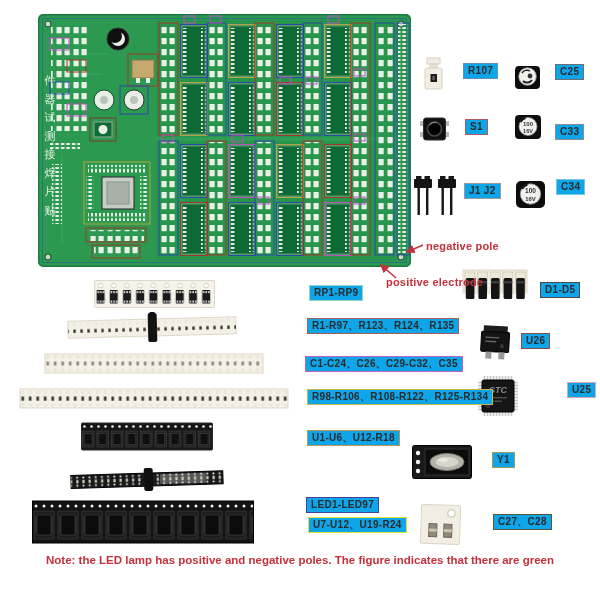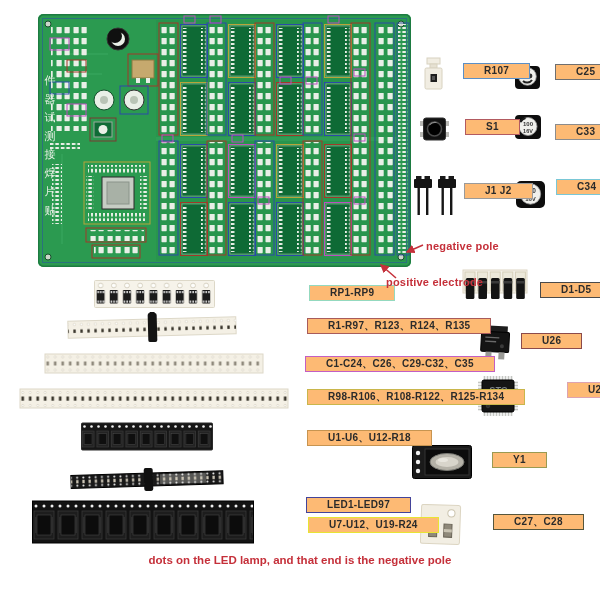--- a/index.html
+++ b/index.html
@@ -1,20 +1,20 @@
 <!DOCTYPE html>
 <html><head>
 <meta charset="utf-8">
 <style>
   html,body{margin:0;padding:0;background:#fff;}
   body{width:600px;height:600px;position:relative;overflow:hidden;
        font-family:"Liberation Sans","DejaVu Sans",sans-serif;}
   .abs{position:absolute;}
-  .part-label{position:absolute;background:#fdba74;border:1.5px solid #888;color:#2b2b2b;
-      font-size:10px;font-weight:bold;padding:1px 20px;white-space:nowrap;letter-spacing:.3px;line-height:12px;}
+  .part-label{position:absolute;background:#0ea5e9;border:1.5px solid #888;color:#2b2b2b;
+      font-size:10px;font-weight:bold;padding:1px 4px;white-space:nowrap;letter-spacing:.3px;line-height:12px;}
   .callout{position:absolute;color:#c5303a;font-size:11px;font-weight:bold;letter-spacing:.2px;white-space:nowrap;text-align:right;}
   .note{position:absolute;left:0;top:552px;width:600px;text-align:center;color:#cc2433;
       font-size:11.5px;font-weight:bold;line-height:16px;}
   .pcb-text{position:absolute;left:43px;top:71px;width:14px;font-size:11px;line-height:18.5px;
       color:#e9f1e7;word-break:break-all;text-align:center;}
   svg{display:block;}
 </style>
 </head>
 <body>
 
@@ -460,14 +460,14 @@
   <defs>
     <marker id="ah" markerWidth="6" markerHeight="6" refX="5" refY="3" orient="auto">
       <path d="M0 0 L6 3 L0 6 Z" fill="#c5303a"></path>
     </marker>
   </defs>
   <line x1="423" y1="245" x2="407" y2="252" stroke="#c5303a" stroke-width="1.5" marker-end="url(#ah)"></line>
   <line x1="396" y1="278" x2="381" y2="265" stroke="#c5303a" stroke-width="1.5" marker-end="url(#ah)"></line>
 </svg>
 
 <div class="note" style="color: rgb(197, 48, 58);">
-  <div>dots on the LED lamp, and that end is the negative pole</div>
+  <div>Note: the LED lamp has positive and negative poles. The figure indicates that there are green</div>
 </div>
 
 </body></html>

